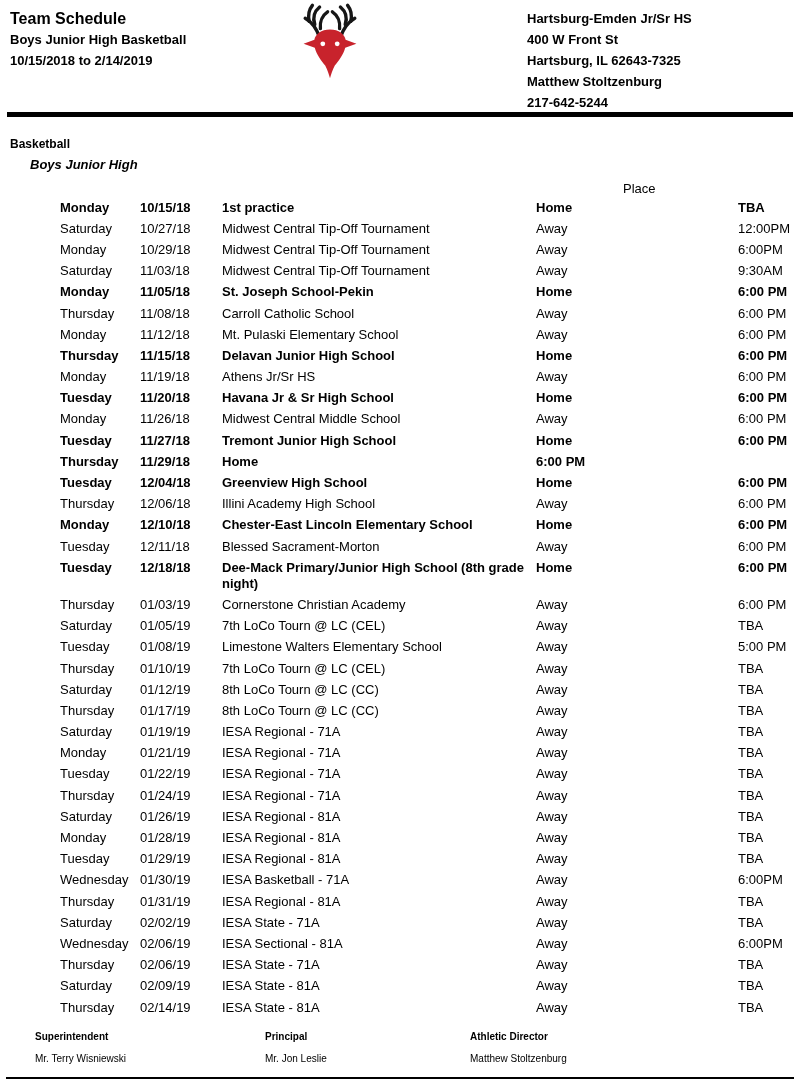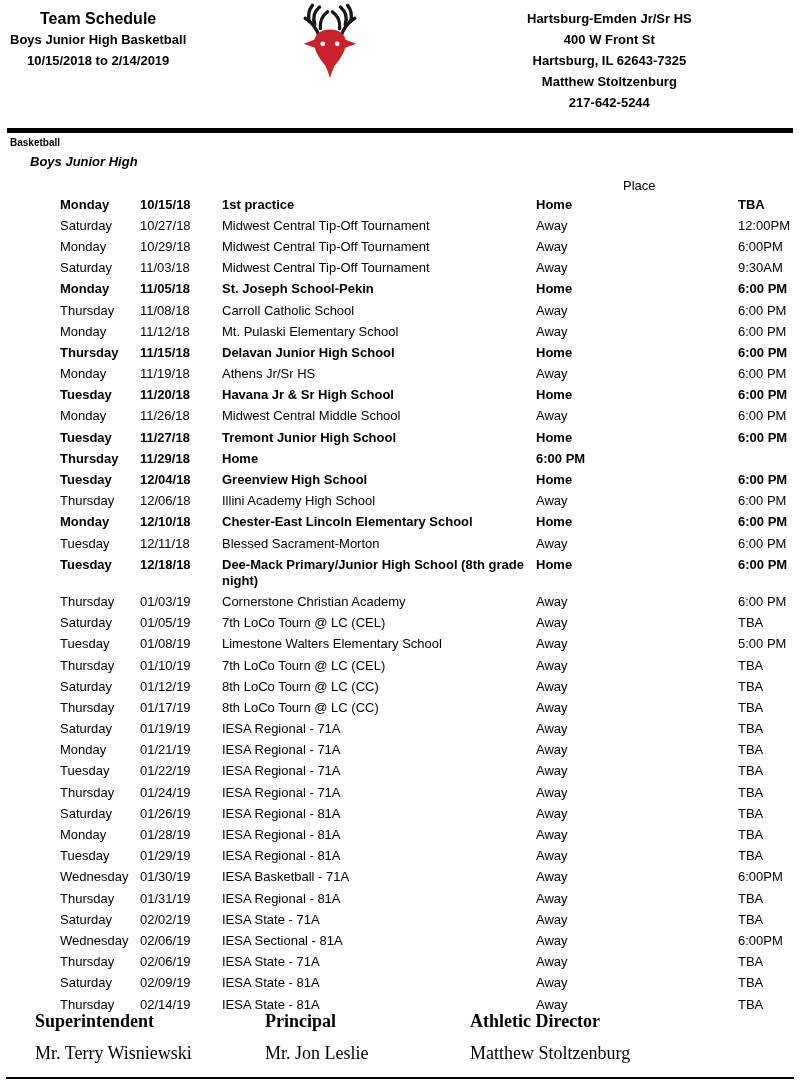--- a/index.html
+++ b/index.html
@@ -1,42 +1,42 @@
 <!DOCTYPE html>
 <html><head>
 <meta charset="utf-8">
 <style>
   * { margin:0; padding:0; box-sizing:border-box; }
   html,body { background:#fff; }
   body { width:800px; height:1080px; font-family:"Liberation Sans", sans-serif; color:#000; position:relative; overflow:hidden; }
   .page { position:relative; width:800px; height:1080px; background:#fff; }
 
   
-  .topbar { position:relative; height:128px;text-align:center; }
+  .topbar { position:relative; height:112px; }
   .top-left { position:absolute; left:10px; top:8px; line-height:21px; }
   .top-left .title { font-size:16px; font-weight:bold; }
   .top-left .sub { font-size:13px; font-weight:bold; }
   .top-logo { position:absolute; left:290px; top:2px; width:80px; height:78px; }
   .top-right { position:absolute; left:527px; top:8px; font-size:13px; font-weight:bold; line-height:21px; }
 
   .double-rule { margin:0 7px; height:4px; border-top:3px solid #000; border-bottom:2px solid #000; }
 
-  .sport-heading { margin:4px 0 0 10px; font-size:10px; font-weight:bold; }
+  .sport-heading { margin:20px 0 0 10px; font-size:12px; font-weight:bold; }
   .team-heading { margin:6px 0 0 30px; font-size:13px; font-weight:bold; font-style:italic; }
 
   
   .schedule { margin:10px 0 0 60px; font-size:13px; }
   .sched-row { display:grid; grid-template-columns:80px 82px 314px 202px 1fr; align-items:start; line-height:16px; padding:2.6px 0; }
   .sched-row span { display:block; padding-right:8px; }
   .head-row { padding:0 0 1px 0; line-height:14px; font-weight:normal;gap:29px; }
   .sched-row.bold { font-weight:bold; }
 
   
   .footer { position:absolute; left:0; right:0; bottom:0; }
-  .footer-grid { display:grid; grid-template-columns:230px 205px 1fr; padding-left:35px; font-size:18px;font-family:Liberation Serif, serif; }
+  .footer-grid { display:grid; grid-template-columns:230px 205px 1fr; padding-left:35px; font-size:10px; }
   .footer-col .t { font-weight:bold; }
   .footer-col .n { margin-top:11px; }
   .footer-rule { height:2px; background:#000; margin:13px 6px 1px 6px; }
 </style>
 </head>
 <body>
 
 <div class="page">
 
   <header class="topbar">

